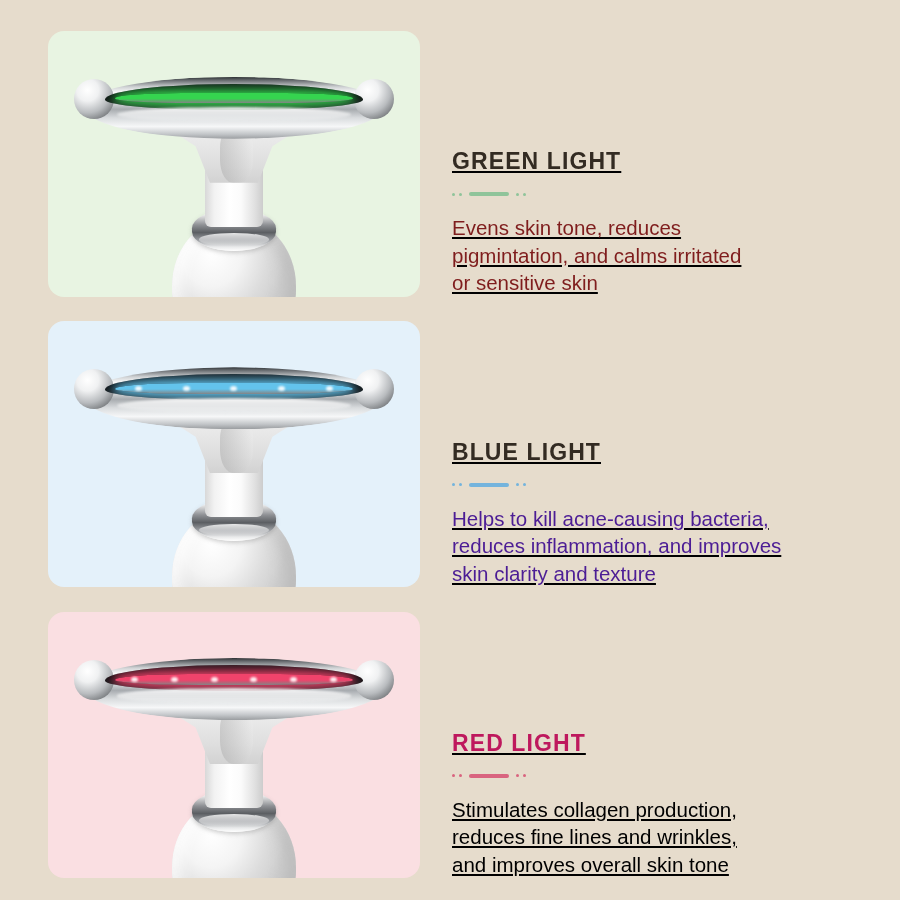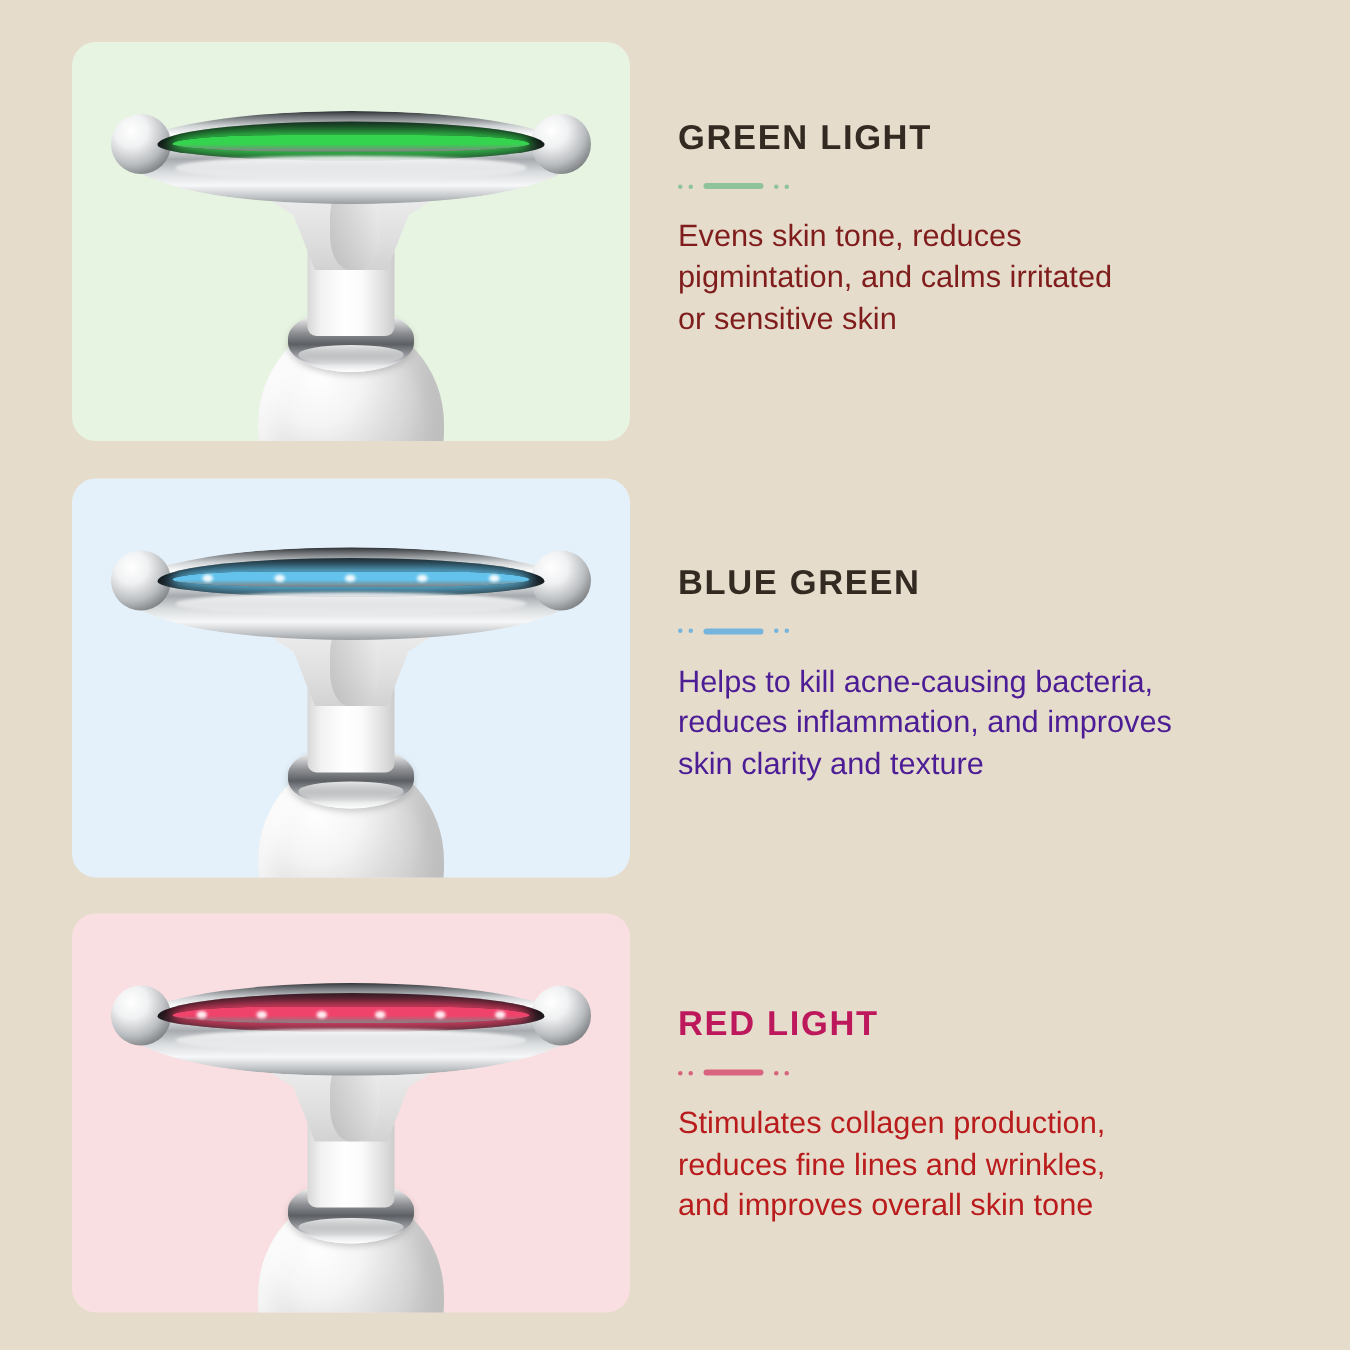--- a/index.html
+++ b/index.html
@@ -21,24 +21,25 @@
     position: relative;
     display: flex;
     flex-direction: column;
     justify-content: flex-start;
     padding-top: 28px;
     box-sizing: border-box;
   }
 
   .row {
     display: flex;
-    align-items: flex-start;
+    align-items: flex-end;
     height: 286px;
     margin-bottom: 22px;
     position: relative;
+    text-decoration: underline;
   }
 
   
   .card {
     width: 372px;
     height: 266px;
     margin-left: 48px;
     border-radius: 16px;
     position: relative;
     overflow: hidden;
@@ -345,21 +346,21 @@
                 <span class="led-dot"></span>
                 <span class="led-dot"></span>
                 <span class="led-dot"></span>
               </div>
           </div>
           <div class="head-gloss"></div>
         </div>
       </div>
     </div>
     <div class="text-col">
-      <h2 class="heading" style="color: rgb(51, 43, 34);">BLUE GREEN</h2>
+      <h2 class="heading" style="color: rgb(51, 43, 34);">BLUE LIGHT</h2>
       <div class="divider">
         <span class="dot" style="background: rgb(116, 180, 221);"></span>
         <span class="dot" style="background: rgb(116, 180, 221);"></span>
         <span class="dash" style="background: rgb(116, 180, 221);"></span>
         <span class="dot" style="background: rgb(116, 180, 221);"></span>
         <span class="dot" style="background: rgb(116, 180, 221);"></span>
       </div>
       <p class="body-text" style="color: #4c1d95;">Helps to kill acne-causing bacteria,
 reduces inflammation, and improves
 skin clarity and texture</p>
@@ -394,19 +395,19 @@
     </div>
     <div class="text-col">
       <h2 class="heading" style="color: #be185d;">RED LIGHT</h2>
       <div class="divider">
         <span class="dot" style="background: rgb(217, 100, 127);"></span>
         <span class="dot" style="background: rgb(217, 100, 127);"></span>
         <span class="dash" style="background: rgb(217, 100, 127);"></span>
         <span class="dot" style="background: rgb(217, 100, 127);"></span>
         <span class="dot" style="background: rgb(217, 100, 127);"></span>
       </div>
-      <p class="body-text" style="color: #b91c1c;">Stimulates collagen production,
+      <p class="body-text" style="color: #000000;">Stimulates collagen production,
 reduces fine lines and wrinkles,
 and improves overall skin tone</p>
     </div>
   </div>
 
 </div>
 
 </body></html>

